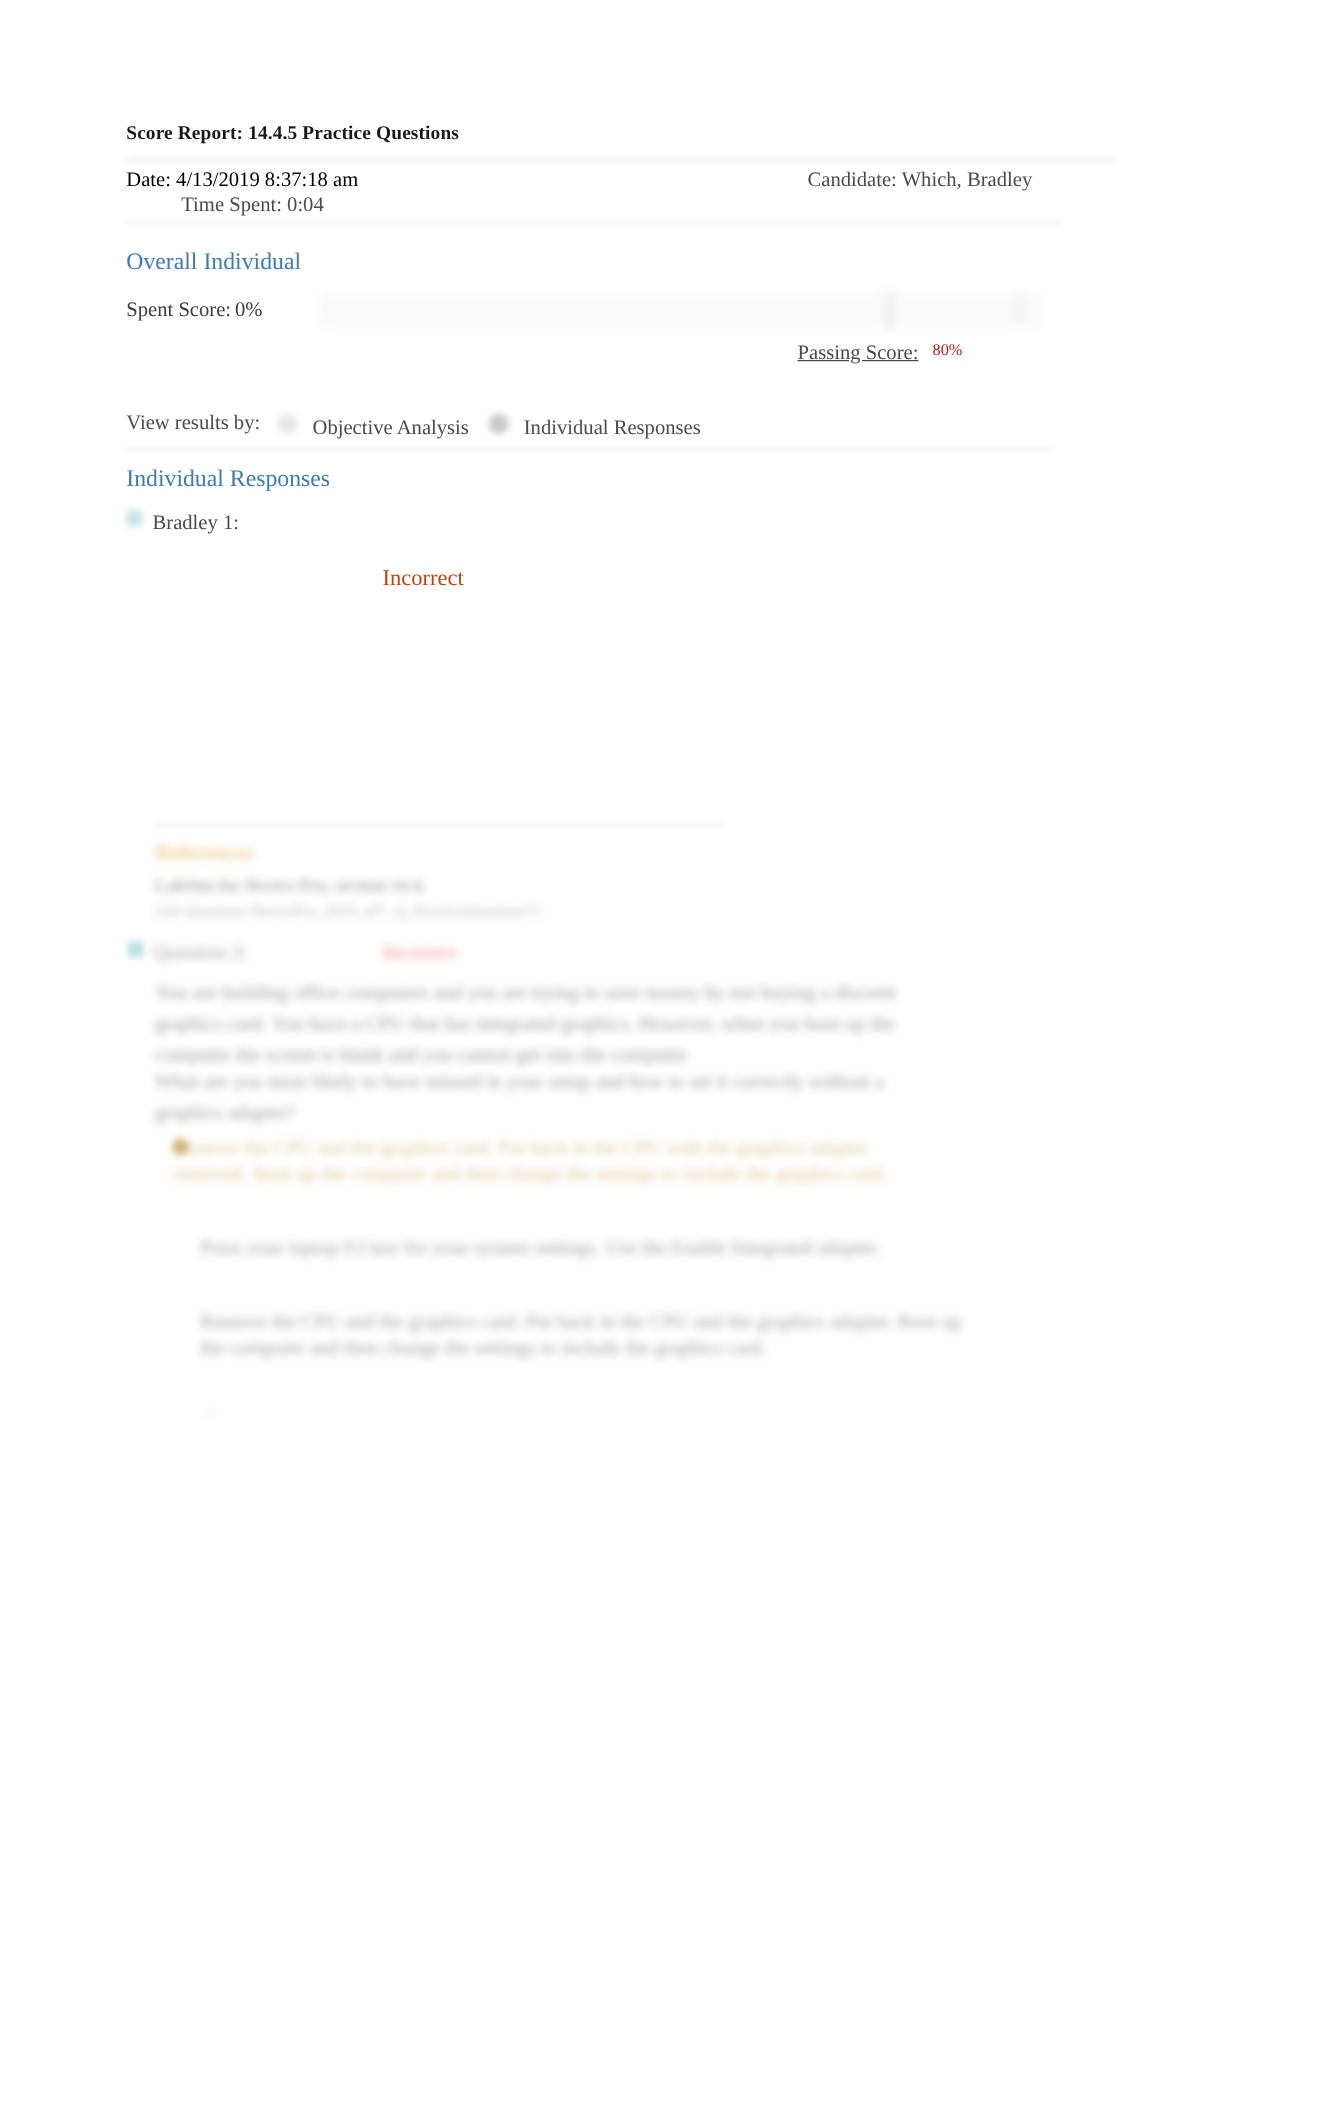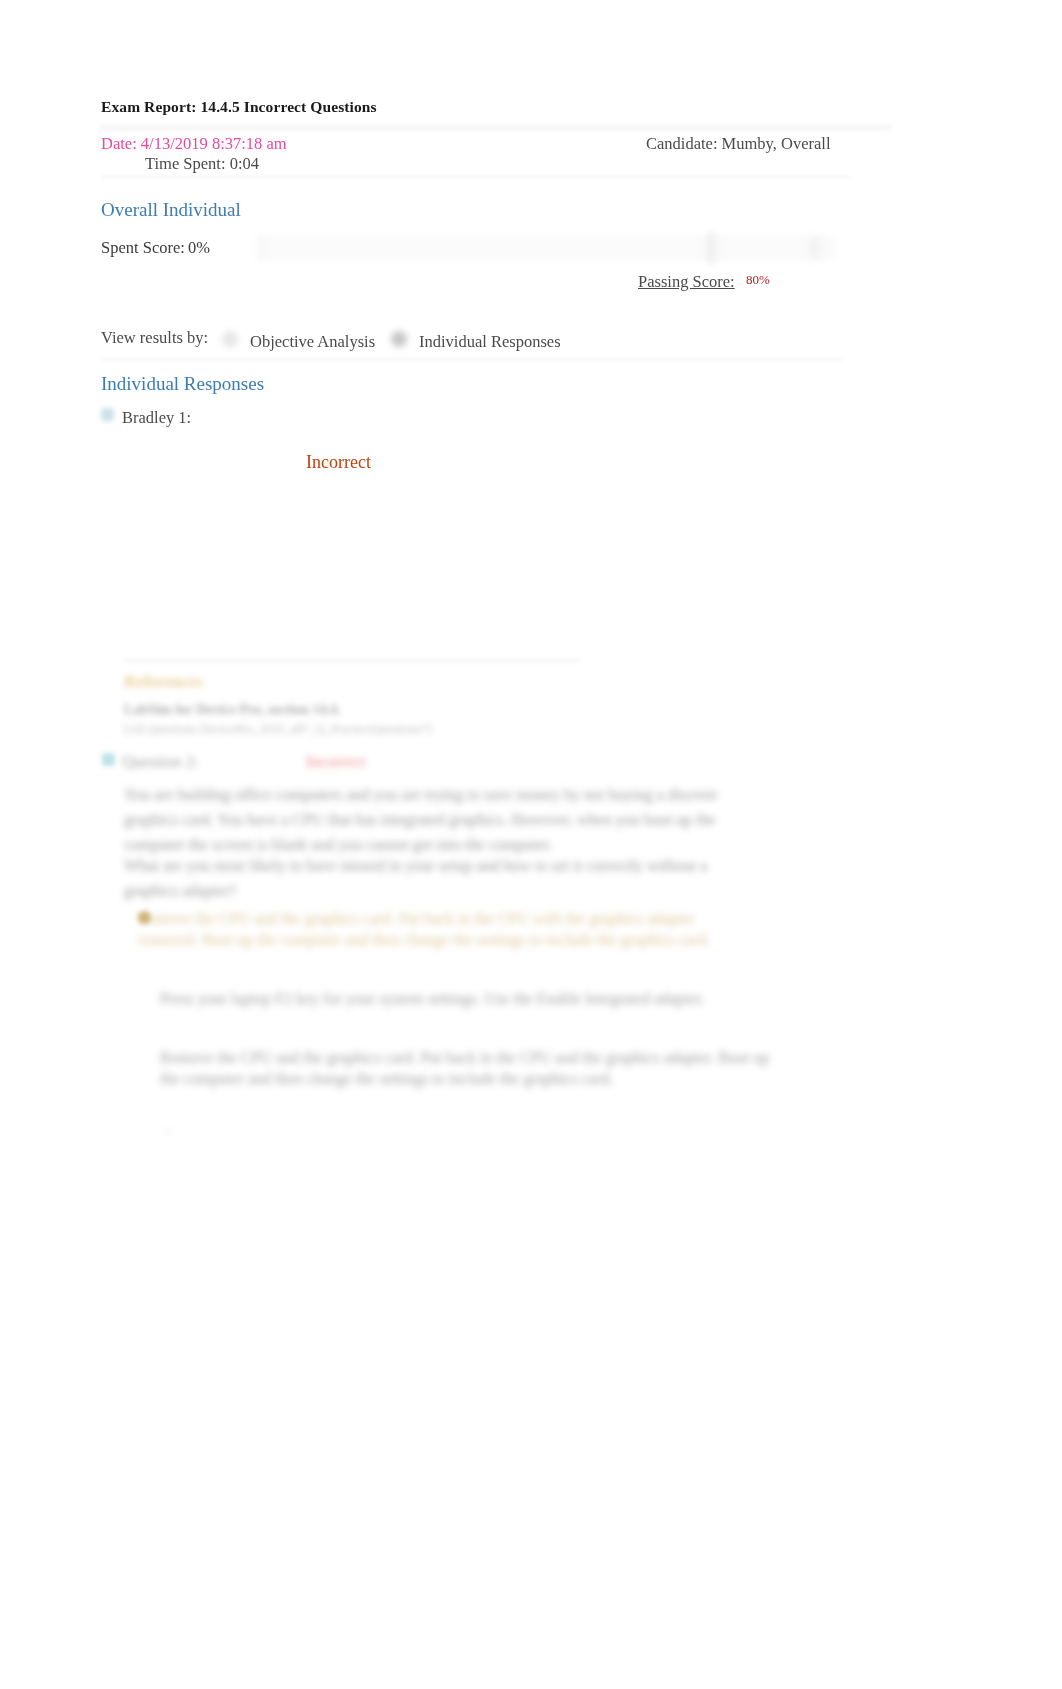--- a/index.html
+++ b/index.html
@@ -43,21 +43,21 @@
     height: 5px;
     background: linear-gradient(to bottom, rgba(180,180,180,0.30), rgba(255,255,255,0));
     filter: blur(2px);
   }
 
   .meta-date {
     position: absolute;
     left: 101px;
     top: 134px;
     font-size: 16.5px;
-    color: #ec4899;
+    color: #000000;
     white-space: nowrap;
   }
   .meta-time {
     position: absolute;
     left: 101px;
     top: 154px;
     font-size: 16.5px;
     color: #4a4a4a;
     white-space: nowrap;
     margin-left: 44px;
@@ -388,26 +388,26 @@
     filter: blur(3.4px);
     opacity: 0.38;
     white-space: nowrap;
   }
 </style>
 </head>
 <body>
 
 <div class="page">
 
-  <div class="report-title">Exam Report: 14.4.5 Incorrect Questions</div>
+  <div class="report-title">Score Report: 14.4.5 Practice Questions</div>
   <div class="hr-top"></div>
 
   <div class="meta-date">Date: 4/13/2019 8:37:18 am</div>
   <div class="meta-time">Time Spent: 0:04</div>
-  <div class="meta-candidate">Candidate: Mumby, Overall</div>
+  <div class="meta-candidate">Candidate: Which, Bradley</div>
 
   <div class="hr-meta"></div>
 
   <div class="section-heading sh-overall">Overall Individual</div>
 
   <div class="your-score-label">Spent Score:</div>
   <div class="your-score-value">0%</div>
 
   <div class="score-bar-wrap">
     <div class="score-bar-track"></div>

